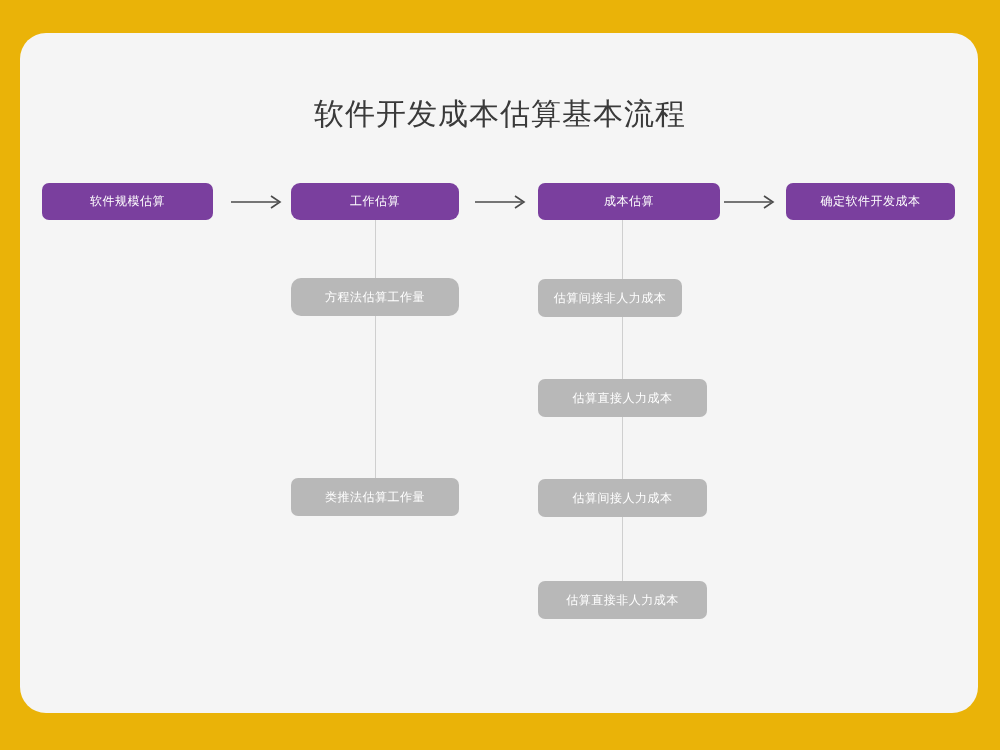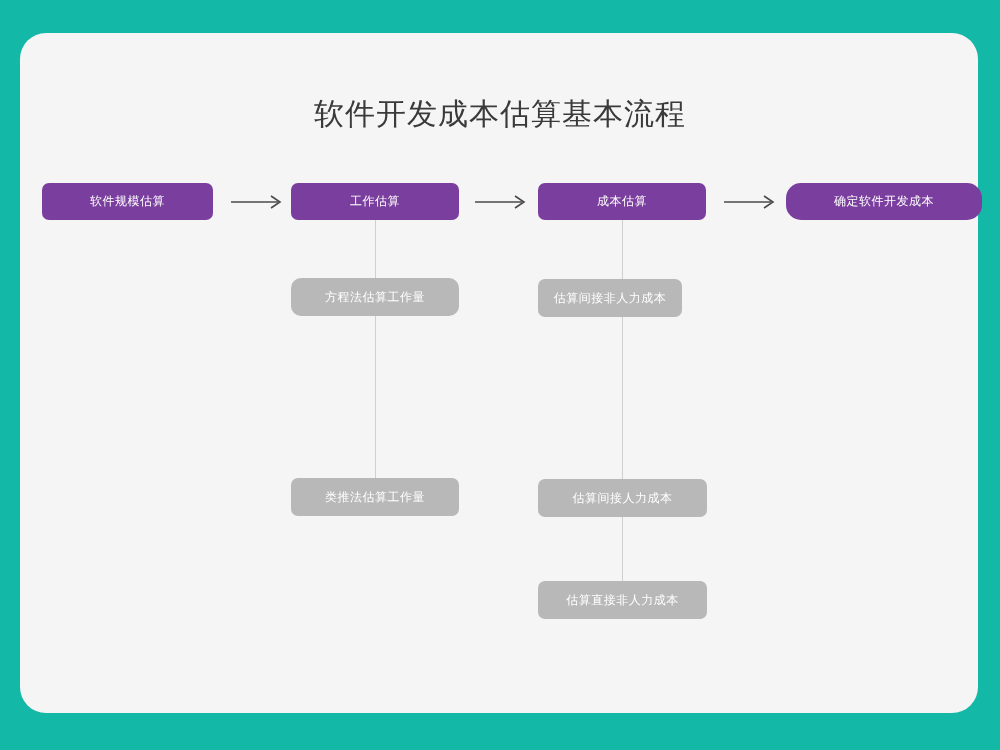--- a/index.html
+++ b/index.html
@@ -10,21 +10,21 @@
     height: 750px;
     background: #ffffff;
     font-family: "Liberation Sans", "DejaVu Sans", sans-serif;
     overflow: hidden;
   }
 
   #canvas {
     position: relative;
     width: 1000px;
     height: 750px;
-    background: #14b8a6;
+    background: #eab308;
   }
 
   
   .card {
     position: absolute;
     left: 20px;
     top: 33px;
     width: 958px;
     height: 680px;
     background: #f5f5f5;
@@ -103,63 +103,66 @@
     <span>软件规模估算</span>
   </div>
 
   <div class="arrow-h" style="left:228px; width:60px;">
     <svg width="56" height="16" viewBox="0 0 56 16" aria-hidden="true">
       <path d="M1 8 H48" stroke="#4a4a4a" stroke-width="1.6" fill="none"></path>
       <path d="M41 2 L50 8 L41 14" stroke="#4a4a4a" stroke-width="1.6" fill="none"></path>
     </svg>
   </div>
 
-  <div class="node primary" style="left:291px; top:183px; width:168px;">
+  <div class="node primary" style="left:291px; top:183px; width:168px;border-radius:9px;">
     <span>工作估算</span>
   </div>
 
   <div class="arrow-h" style="left:472px; width:60px;">
     <svg width="56" height="16" viewBox="0 0 56 16" aria-hidden="true">
       <path d="M1 8 H48" stroke="#4a4a4a" stroke-width="1.6" fill="none"></path>
       <path d="M41 2 L50 8 L41 14" stroke="#4a4a4a" stroke-width="1.6" fill="none"></path>
     </svg>
   </div>
 
-  <div class="node primary" style="left:538px; top:183px; width:168px;">
+  <div class="node primary" style="left:538px; top:183px; width:182px;">
     <span>成本估算</span>
   </div>
 
   <div class="arrow-h" style="left:721px; width:60px;">
     <svg width="56" height="16" viewBox="0 0 56 16" aria-hidden="true">
       <path d="M1 8 H48" stroke="#4a4a4a" stroke-width="1.6" fill="none"></path>
       <path d="M41 2 L50 8 L41 14" stroke="#4a4a4a" stroke-width="1.6" fill="none"></path>
     </svg>
   </div>
 
-  <div class="node primary" style="left:786px; top:183px; width:196px;border-radius:15px;">
+  <div class="node primary" style="left:786px; top:183px; width:169px;">
     <span>确定软件开发成本</span>
   </div>
 
   <div class="vline" style="left:375px; top:220px; height:296px;"></div>
 
   <div class="node secondary" style="left:291px; top:278px; width:168px;border-radius:10px;">
     <span>方程法估算工作量</span>
   </div>
 
 
   <div class="node secondary" style="left:291px; top:478px; width:168px;">
     <span>类推法估算工作量</span>
   </div>
 
   <div class="vline" style="left:622px; top:220px; height:399px;"></div>
 
   <div class="node secondary" style="left:538px; top:279px; width:144px;">
     <span>估算间接非人力成本</span>
   </div>
 
+  <div class="node secondary" style="left:538px; top:379px; width:169px;">
+    <span>估算直接人力成本</span>
+  </div>
 
   <div class="node secondary" style="left:538px; top:581px; width:169px;">
     <span>估算直接非人力成本</span>
   </div>
 
   <div class="node secondary" style="left:538px; top:479px; width:169px;">
     <span>估算间接人力成本</span>
   </div>
 
 </div>

